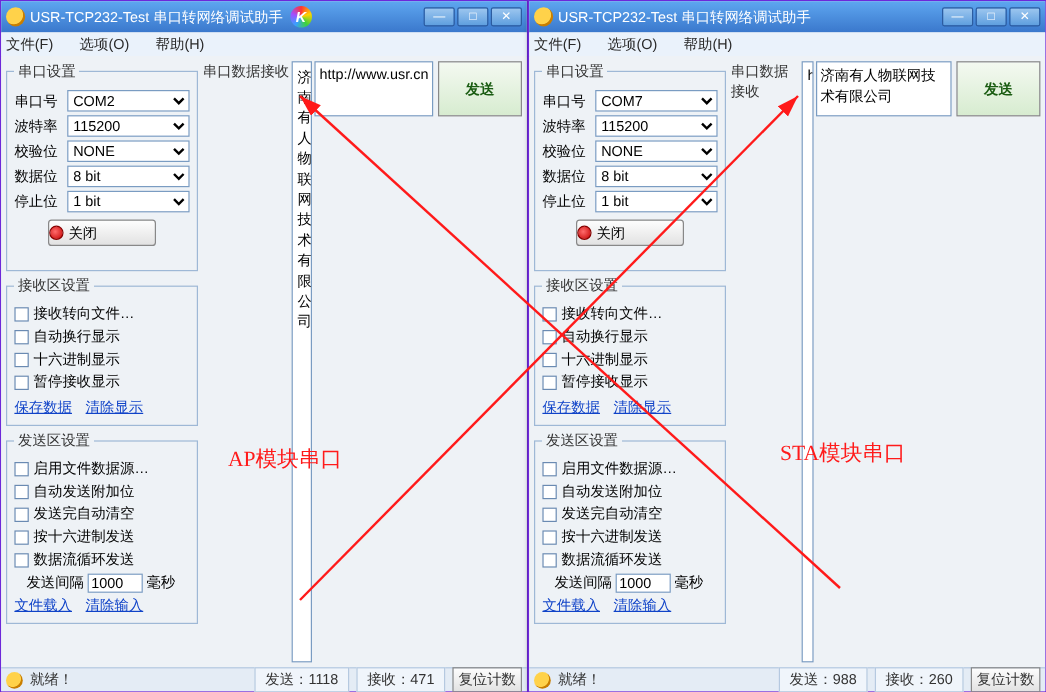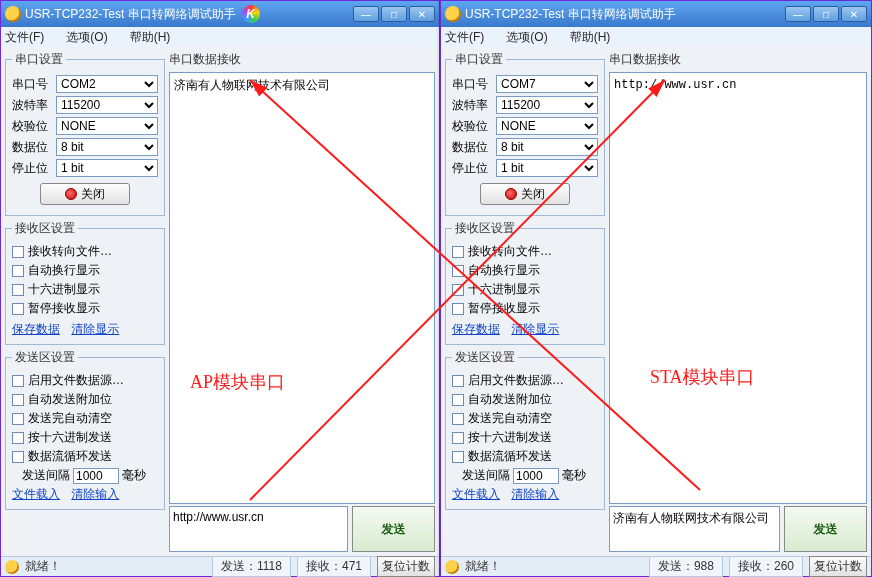--- a/index.html
+++ b/index.html
@@ -34,48 +34,48 @@
   .winbtn {
     width:26px;height:16px;border:1px solid #2c5ca0;
     background:linear-gradient(#9cc6ef,#5f9fdf);
     color:#fff;display:flex;align-items:center;justify-content:center;
     font-size:10px;border-radius:2px;
   }
   .menubar { height:20px; background:#eaf2fb; padding:0 4px; display:flex; gap:22px; align-items:center; color:#2a2a2a;}
   .menubar span{cursor:default;}
   .client { flex:1; display:flex; padding:4px; gap:4px; background:#eef2f6; overflow:hidden;}
   .leftcol { width:160px; display:flex; flex-direction:column; gap:4px;}
-  .rightcol { flex:1; display:flex; flex-direction:column; gap:2px;}
+  .rightcol { flex:1; display:flex; flex-direction:row; gap:2px;}
   fieldset{
     border:1px solid #9eb8d6; margin:0; padding:4px 6px 6px; background:#eef2f6;
   }
   legend{padding:0 3px; color:#333;}
   .row{display:flex;align-items:center;gap:4px;margin:3px 0;}
   .lbl{width:40px;}
   select{flex:1;height:18px;border:1px solid #7a9cc2;background:#fff;}
   .toggle-btn{
-    margin:6px auto 4px; display:flex;align-items:center;justify-content:center;gap:4px;
+    margin:6px auto 14px; display:flex;align-items:center;gap:4px;
     width:90px;height:22px;border:1px solid #888;border-radius:3px;
     background:linear-gradient(#fdfdfd,#e2e2e2);
   }
   .rec-dot{width:12px;height:12px;border-radius:50%;border:1px solid #800;background:radial-gradient(circle at 40% 40%,#ff6b6b,#c40000);}
   .chkline{display:flex;align-items:center;gap:4px;margin:2px 0;}
   .chkbox{width:12px;height:12px;border:1px solid #6a8ab2;background:#fff;}
   .linklike{color:#1043c8;text-decoration:underline;margin-right:8px;cursor:default;}
   .recv-area{
     flex:1;border:1px solid #7a9cc2;background:#fff;padding:4px;position:relative;overflow:hidden;
   }
   .recv-label{margin-bottom:2px;color:#333;}
   .send-row{display:flex;gap:4px;align-items:stretch;height:46px;}
   .send-input{
     flex:1;border:1px solid #7a9cc2;background:#fff;padding:3px;
     font-family:"Courier New",monospace;
   }
   .send-btn{
-    width:83px;border:1px solid #888;background:linear-gradient(#f4f9f1,#d7ecd0);
+    width:70px;border:1px solid #888;background:linear-gradient(#f4f9f1,#d7ecd0);
     font-weight:bold;color:#1a5c12;display:flex;align-items:center;justify-content:center;
   }
   .interval-row{display:flex;align-items:center;gap:3px;margin:2px 10px;}
   .interval-row input{width:46px;height:16px;border:1px solid #7a9cc2;text-align:left;padding:0 2px;}
   .statusbar{
     height:20px;border-top:1px solid #b5c9e0;background:#e4ecf5;
     display:flex;align-items:center;padding:0 4px;gap:6px;color:#333;
   }
   .status-logo{width:14px;height:14px;border-radius:50%;background:radial-gradient(circle at 40% 40%,#ffd24a 0 55%,#c97e00 60%);}
   .statspacer{flex:1;}

